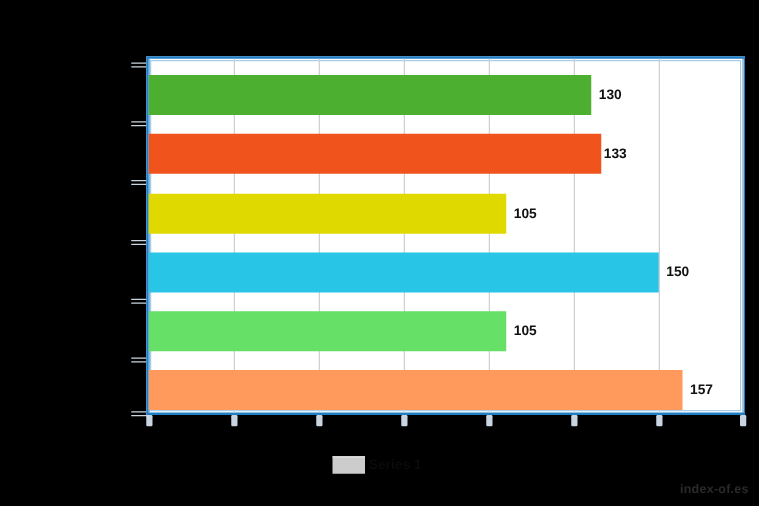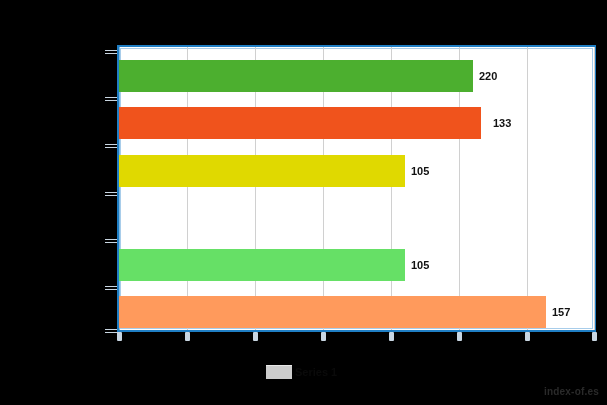--- a/index.html
+++ b/index.html
@@ -169,33 +169,37 @@
     <div class="gridline" style="left:68px;"></div>
     <div class="gridline" style="left:136px;"></div>
     <div class="gridline" style="left:204px;"></div>
     <div class="gridline" style="left:272px;"></div>
     <div class="gridline" style="left:340px;"></div>
     <div class="gridline" style="left:408px;"></div>
     <div class="gridline" style="left:475px;"></div>
 
     <div class="bar-row" style="top:13px;height:32px;">
       <div class="bar" style="width:354px;background:#4CAF2F;"></div>
-      <div class="bar-label" style="left:354px;">220</div>
+      <div class="bar-label" style="left:354px;">130</div>
     </div>
 
     <div class="bar-row" style="top:60px;height:32px;">
       <div class="bar" style="width:362px;background:#F0531C;"></div>
-      <div class="bar-label" style="left:368px;text-align:center;">133</div>
+      <div class="bar-label" style="left:358px;text-align:center;">133</div>
     </div>
 
     <div class="bar-row" style="top:108px;height:32px;">
       <div class="bar" style="width:286px;background:#E0D900;"></div>
       <div class="bar-label" style="left:286px;">105</div>
     </div>
 
+    <div class="bar-row" style="top:155px;height:32px;">
+      <div class="bar" style="width:408px;background:#29C5E6;"></div>
+      <div class="bar-label" style="left:408px;">150</div>
+    </div>
 
     <div class="bar-row" style="top:202px;height:32px;">
       <div class="bar" style="width:286px;background:#66E066;"></div>
       <div class="bar-label" style="left:286px;">105</div>
     </div>
 
     <div class="bar-row" style="top:249px;height:32px;">
       <div class="bar" style="width:427px;background:#FF9A5C;"></div>
       <div class="bar-label" style="left:427px;">157</div>
     </div>

